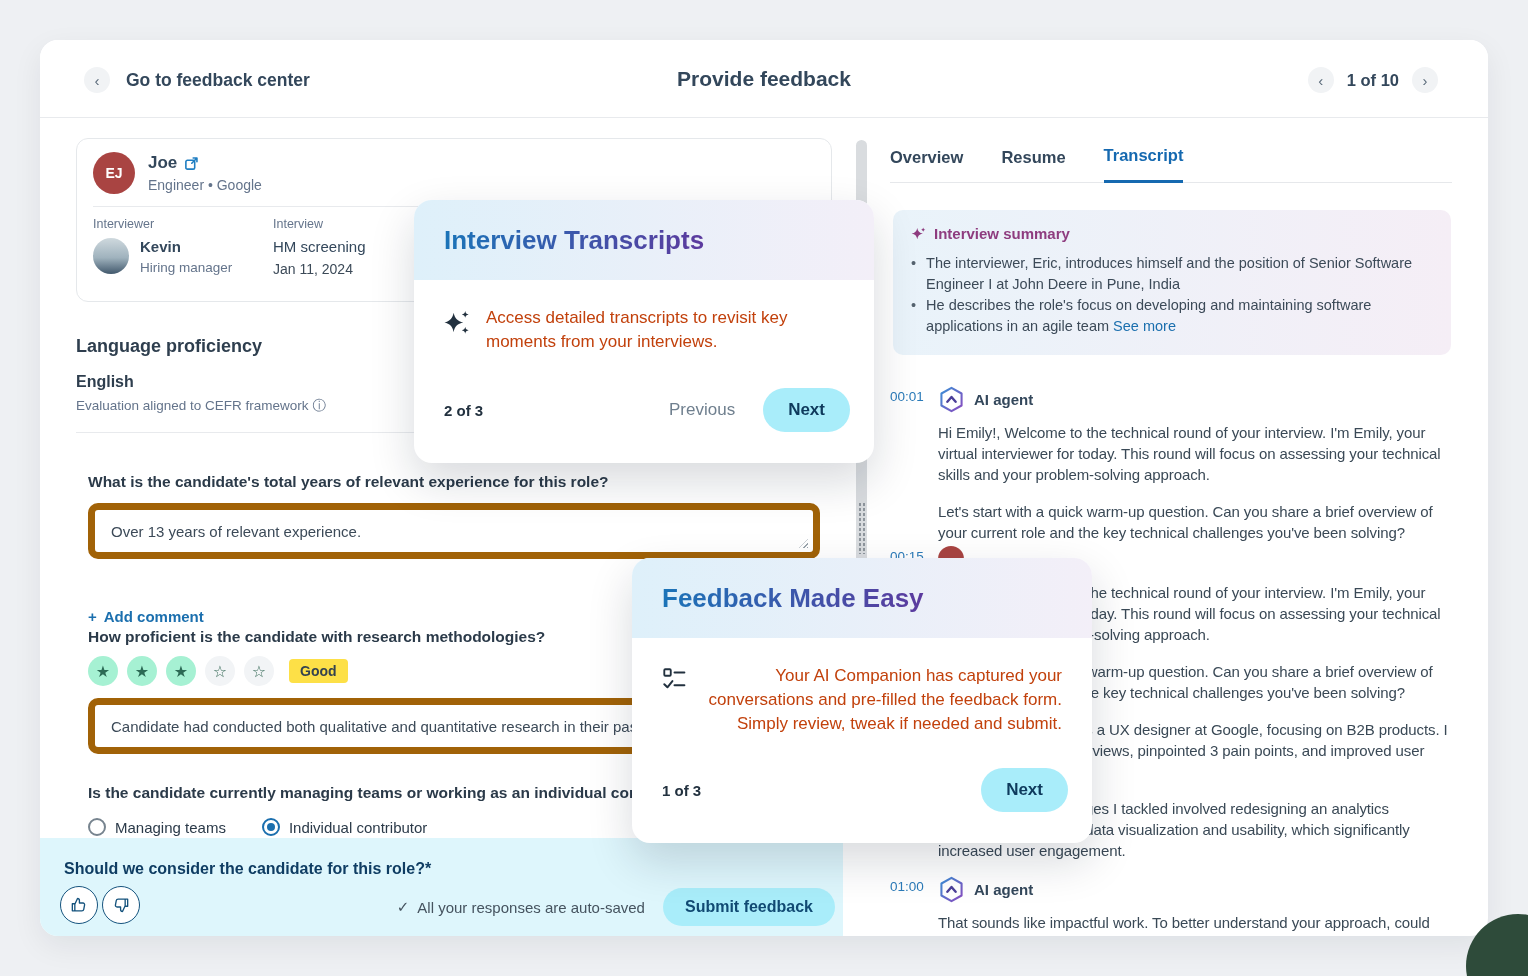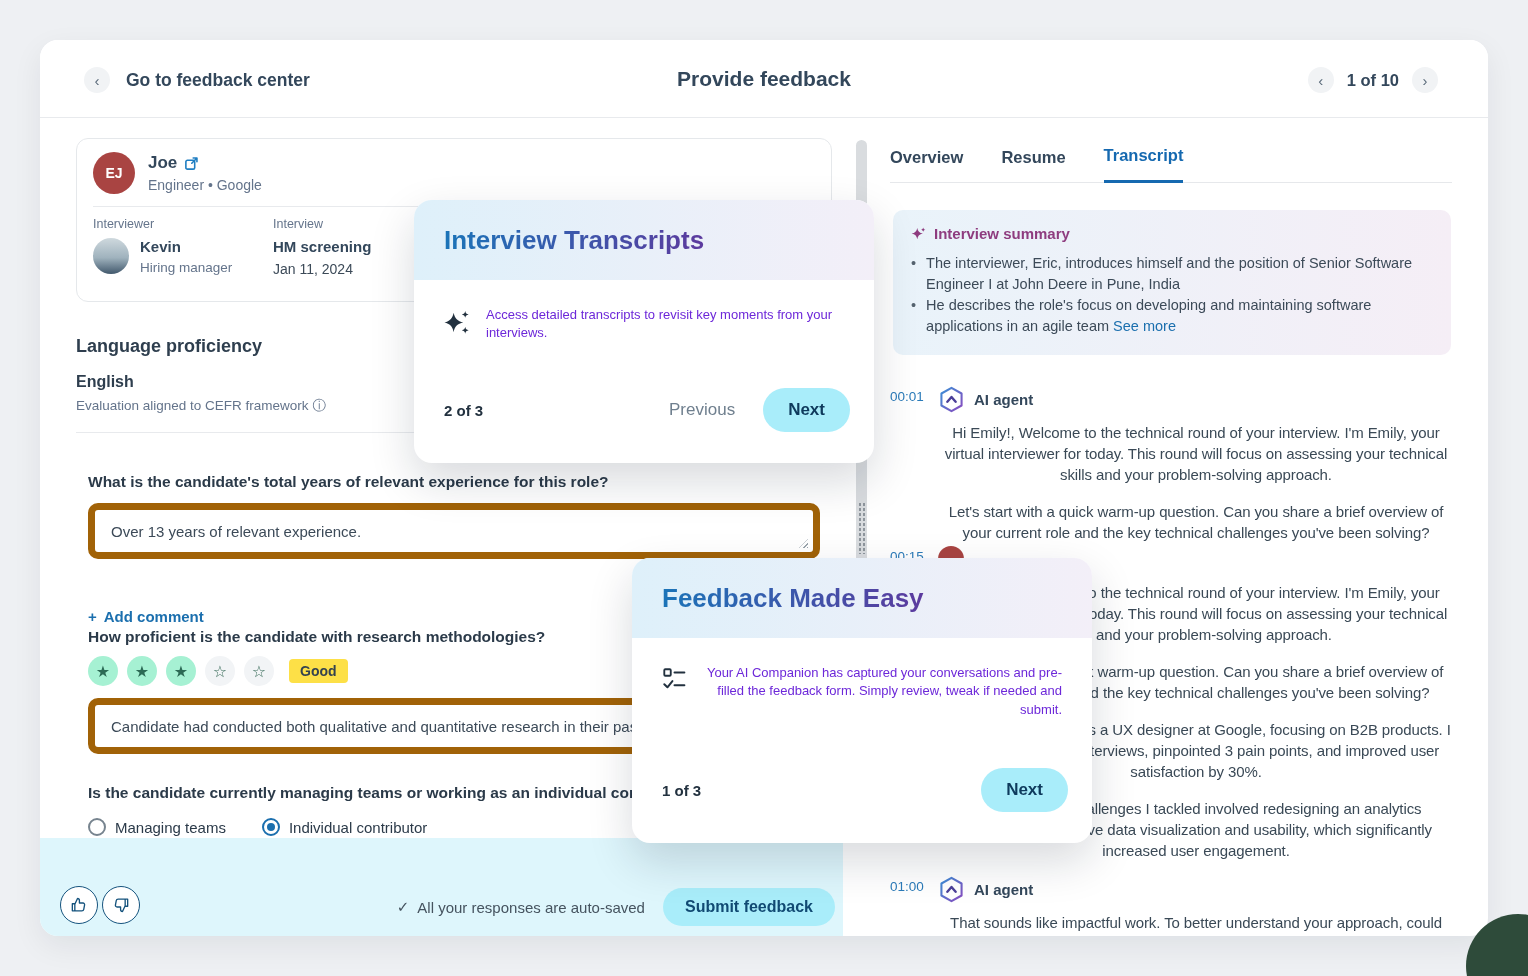--- a/index.html
+++ b/index.html
@@ -36,21 +36,21 @@
   .cand-sub { font-size:14px; color:#64748b; margin-top:4px; }
   .card-div { border:none; border-top:1px solid #e8eaed; margin:12px 0 10px; }
   .card-row2 { display:flex; }
   .card-col1 { width:180px; }
   .card-label { font-size:12.5px; color:#64748b; margin-bottom:7px; }
   .ivr { display:flex; gap:11px; }
   .avatar-kevin { width:36px; height:36px; border-radius:50%;
     background:linear-gradient(180deg,#cfd9de 0%,#9fb2bd 55%,#41586c 100%); flex:none; }
   .ivr-name { font-size:15px; font-weight:700; color:#33475b; }
   .ivr-sub { font-size:13.5px; color:#64748b; margin-top:5px; }
-  .iv-type { font-size:15px; font-weight:700; color:#33475b; }
+  .iv-type { font-size:15px; font-weight:400; color:#33475b; }
   .iv-date { font-size:14px; color:#3c4a58; margin-top:6px; }
 
   .lang-h { position:absolute; left:36px; top:296px; font-size:18px; font-weight:700; color:#2e3e4e; }
   .lang-v { position:absolute; left:36px; top:333px; font-size:16px; font-weight:700; color:#2e3e4e; }
   .lang-n { position:absolute; left:36px; top:357px; font-size:13.5px; color:#64748b; }
   .sect-div { position:absolute; left:36px; top:392px; width:756px; border-top:1px solid #e8eaed; }
 
   .q { position:absolute; left:48px; font-size:15.5px; font-weight:700; color:#2b3a49; white-space:nowrap; }
   .q1 { top:433px; } .q2 { top:588px; } .q3 { top:744px; }
   .answer-box { position:absolute; left:48px; width:732px; height:56px; border:7px solid #a16207;
@@ -107,34 +107,34 @@
   .summary-bullets { margin-top:11px; }
   .bullet { display:flex; gap:10px; font-size:14.5px; color:#3c4a58; line-height:21px; }
   .bullet .dot { color:#55636f; }
   .see-more { color:#1b6fae; cursor:pointer; }
 
   .t-entry { position:absolute; left:850px; width:562px; z-index:1; }
   .t-time { position:absolute; left:0; top:4px; font-size:13.5px; color:#2b7bb9; }
   .t-head { margin-left:48px; display:flex; align-items:center; gap:9px; height:28px; }
   .t-name { font-size:15px; font-weight:700; color:#33475b; }
   .t-body { margin-left:48px; margin-top:9px; width:516px; font-size:15px; color:#3a4956;
-    line-height:21px; letter-spacing:-0.1px;text-align:center; }
+    line-height:21px; letter-spacing:-0.1px; }
   .t-body p { margin:0 0 16px; }
   .avatar-red { width:26px; height:26px; border-radius:50%; background:#a94442; }
   .e1 { top:345px; } .e2 { top:505px; } .e3 { top:835px; }
 
   
   .popup { position:absolute; background:#fff; border-radius:18px; overflow:hidden;
     box-shadow:0 18px 45px rgba(15,23,42,.16); z-index:60; }
   .popup-head { height:80px; background:linear-gradient(90deg,#def0fa,#f3eff8);
     display:flex; align-items:center; padding:0 30px; }
   .popup-title { font-size:26px; font-weight:700;
     background:linear-gradient(90deg,#1b74b8,#5c3a9e);
     -webkit-background-clip:text; background-clip:text; color:transparent; -webkit-text-fill-color:transparent; }
-  .popup-body { padding:26px 30px 0; display:flex; gap:15px; font-size:13px; color:#6d28d9; line-height:1.42; }
+  .popup-body { padding:26px 30px 0; display:flex; gap:15px; font-size:17px; color:#c2410c; line-height:1.42; }
   .popup-foot { position:absolute; left:0; right:0; bottom:0; padding:0 24px 31px 30px;
     display:flex; align-items:center; }
   .step { font-size:15px; font-weight:700; color:#22313f; }
   .prev-link { margin-left:auto; font-size:17px; color:#6f7f8e; margin-right:28px; cursor:pointer; }
   .next-btn { background:#a9edfa; color:#0e3a5c; border:none; border-radius:24px; font-family:inherit;
     padding:12px 25px; font-size:17px; font-weight:700; cursor:pointer; }
   .next-alone { margin-left:auto; }
   #popup-transcripts { left:414px; top:200px; width:460px; height:263px; }
   #popup-feedback   { left:632px; top:558px; width:460px; height:285px; }
   .popup-body .txt { width:352px; }
@@ -317,20 +317,21 @@
         <path d="M9 15.2 L13 10.6 L17 15.2" fill="none" stroke="#4b3f98" stroke-width="2.3" stroke-linecap="round" stroke-linejoin="round"></path>
       </svg>
       <span class="t-name">AI agent</span>
     </div>
     <div class="t-body">
       <p>That sounds like impactful work. To better understand your approach, could you walk me through your typical design process when solving such challenges?</p>
     </div>
   </div>
 
   <div class="bottom-bar">
+    <div class="bb-q">Should we consider the candidate for this role?*</div>
     <div class="bb-thumbs">
       <div class="thumb-btn">
         <svg width="20" height="20" viewBox="0 0 24 24">
           <path d="M4 10.5 h3 V19 H4 Z M7 11 l3.2-6.8 c1.4 0 2.3 1 2.3 2.3 V9.6 h4.3 c1.2 0 2.1 1.1 1.9 2.2 l-1 5.4 c-.2 1.1-1.1 1.8-2.2 1.8 H7 Z" fill="none" stroke="#15537d" stroke-width="1.6" stroke-linejoin="round"></path>
         </svg>
       </div>
       <div class="thumb-btn">
         <svg width="20" height="20" viewBox="0 0 24 24" style="transform:rotate(180deg)">
           <path d="M4 10.5 h3 V19 H4 Z M7 11 l3.2-6.8 c1.4 0 2.3 1 2.3 2.3 V9.6 h4.3 c1.2 0 2.1 1.1 1.9 2.2 l-1 5.4 c-.2 1.1-1.1 1.8-2.2 1.8 H7 Z" fill="none" stroke="#15537d" stroke-width="1.6" stroke-linejoin="round"></path>
         </svg>

